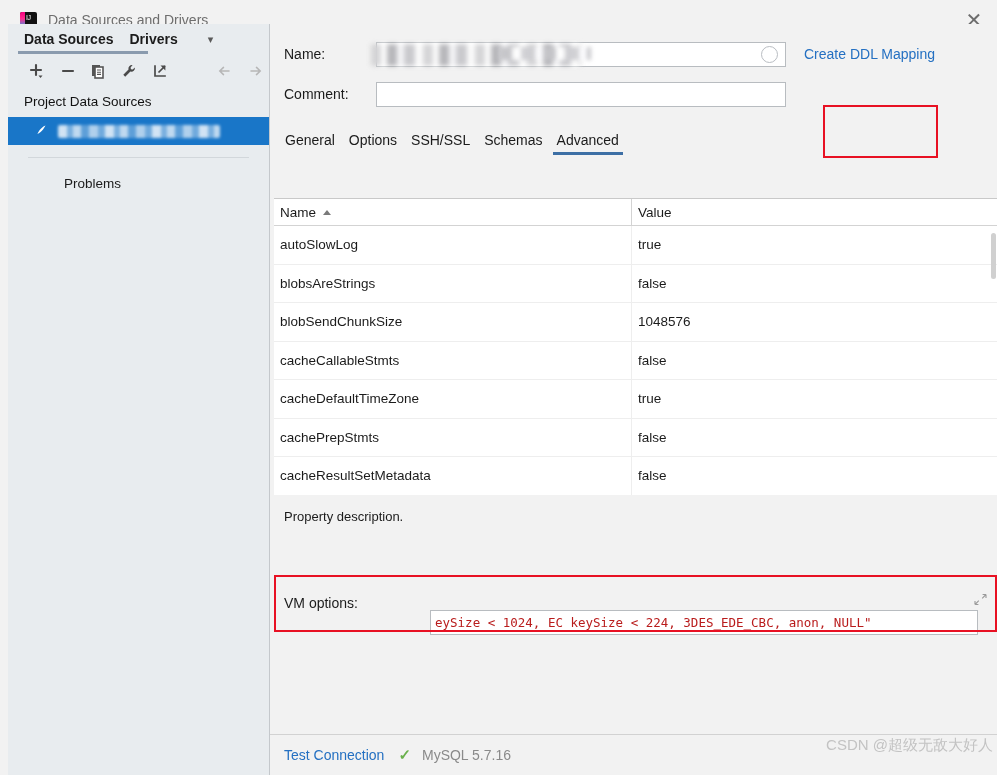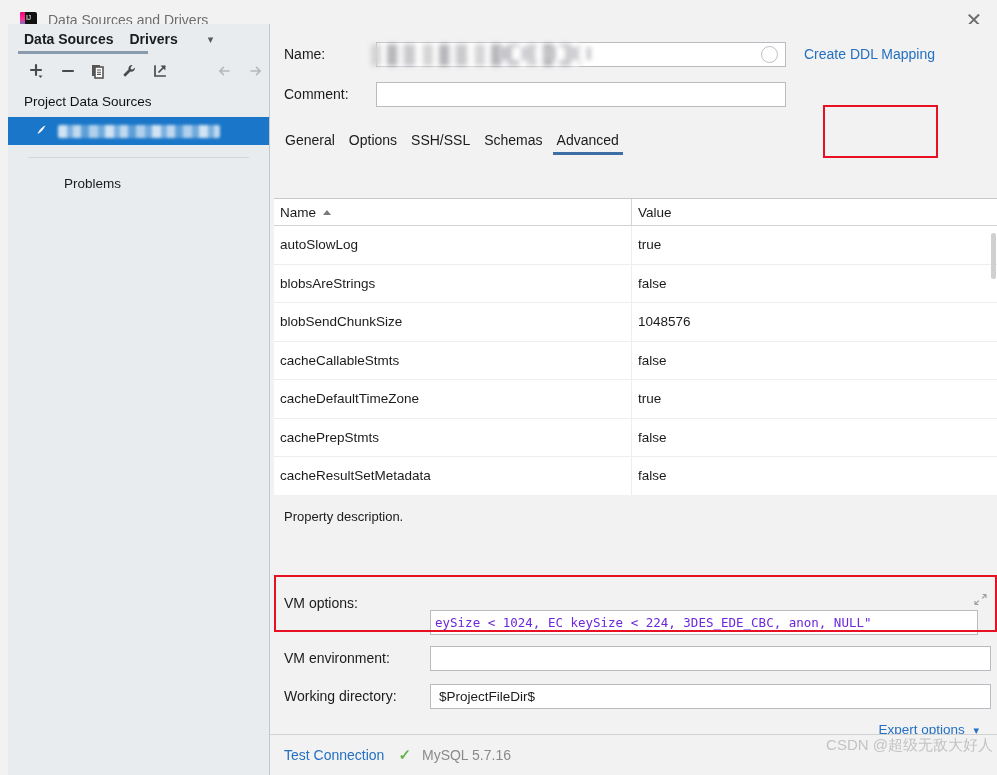--- a/index.html
+++ b/index.html
@@ -373,21 +373,21 @@
     width: 548px; height: 25px;
     background: #fff;
     border: 1px solid #b8bcc0;
     box-sizing: border-box;
     display: flex;
     align-items: center;
     padding: 0 24px 0 4px;
     overflow: hidden;
     font-family: "DejaVu Sans Mono", "Liberation Mono", monospace;
     font-size: 12.5px;
-    color: #6d28d9;
+    color: #b91c1c;
     white-space: nowrap;
     margin-top: 40px;
   }
   .red-box-vm {
     position: absolute;
     left: 4px; top: 551px;
     width: 719px; height: 53px;
     border: 2px solid #e81123;
     pointer-events: none;
   }
@@ -619,39 +619,20 @@
       <div class="vm-input">eySize &lt; 1024, EC keySize &lt; 224, 3DES_EDE_CBC, anon, NULL"</div>
       <div class="expand-icon" style="right:10px; top:auto;">
         <svg width="13" height="13" viewBox="0 0 13 13">
           <path d="M12 1.5L8.2 5.3M12 1.5H8.6M12 1.5V5" stroke="#9a9a9a" stroke-width="1.1" fill="none"></path>
           <path d="M1 11.5L4.8 7.7M1 11.5h3.4M1 11.5V8" stroke="#9a9a9a" stroke-width="1.1" fill="none"></path>
         </svg>
       </div>
     </div>
     <div class="red-box-vm"></div>
 
-    <div style="position:absolute; left:0; top:612px; width:727px;">
-
-      <div class="bottom-field">
-        <div class="bf-label">VM environment:</div>
-        <div class="bf-input"></div>
-      </div>
-
-      <div class="bottom-field">
-        <div class="bf-label">Working directory:</div>
-        <div class="bf-input">$ProjectFileDir$</div>
-      </div>
-
-      <div class="expert-row">
-        <div class="expert-link">
-          <span>Expert options</span>
-          <span class="expert-chev">▾</span>
-        </div>
-      </div>
-    </div>
 
     <div class="status-bar">
       <div class="test-link">Test Connection</div>
       <div class="check-mark">✓</div>
       <div class="db-version">MySQL 5.7.16</div>
       <div class="watermark">CSDN @超级无敌大好人</div>
     </div>
 
   </div>
 </div>

